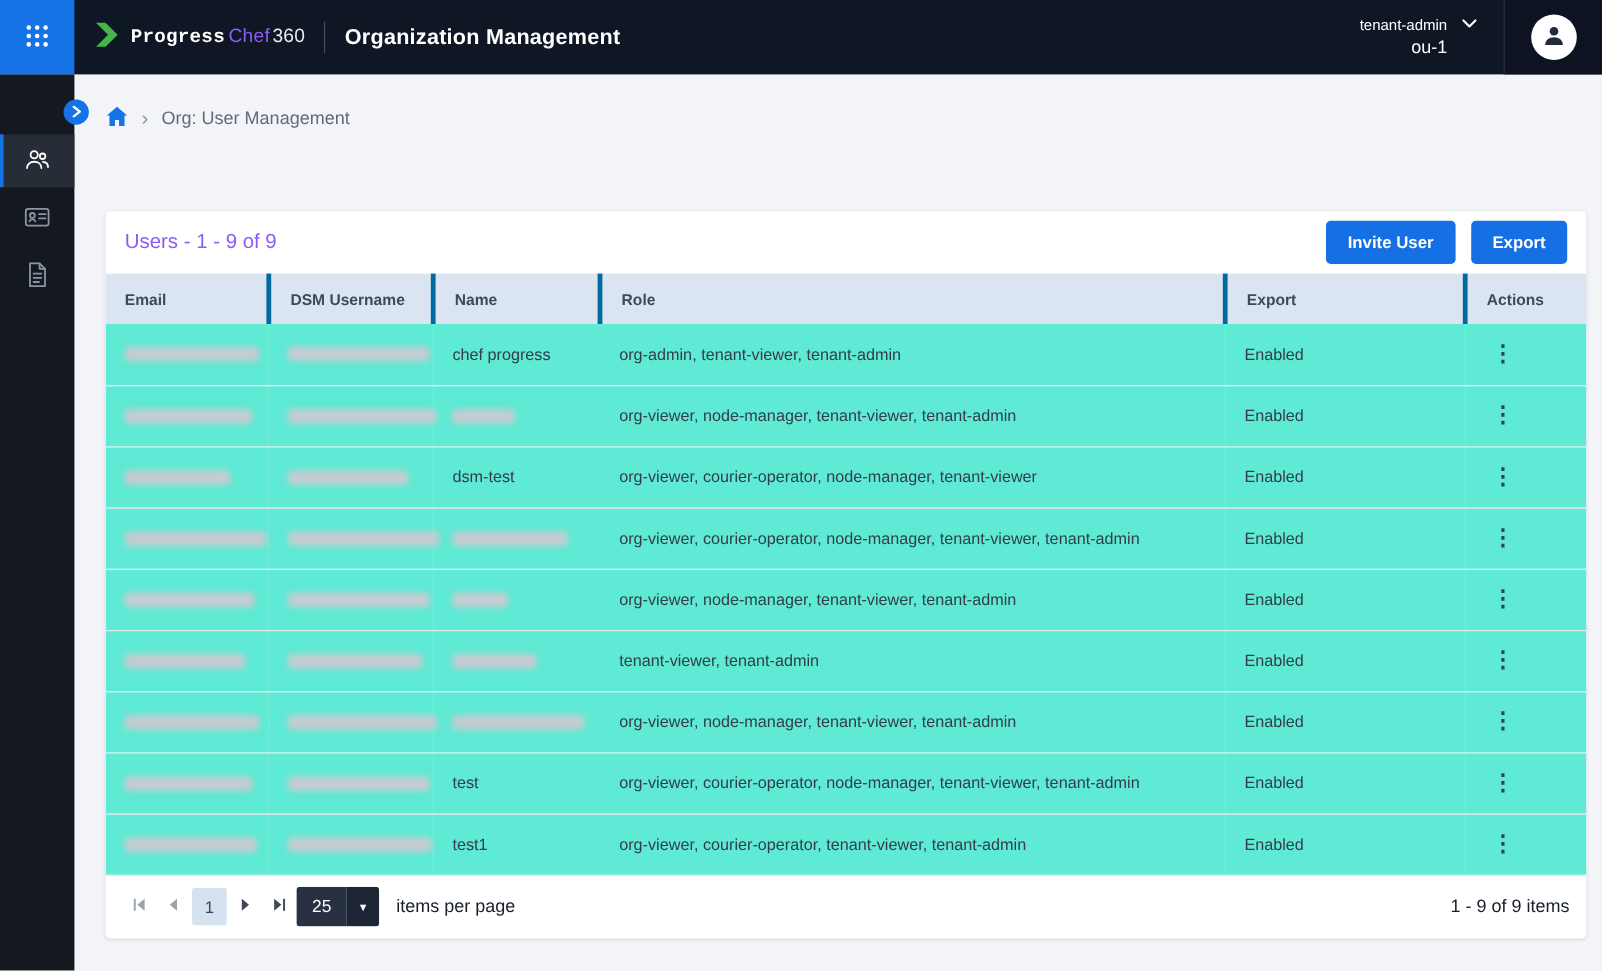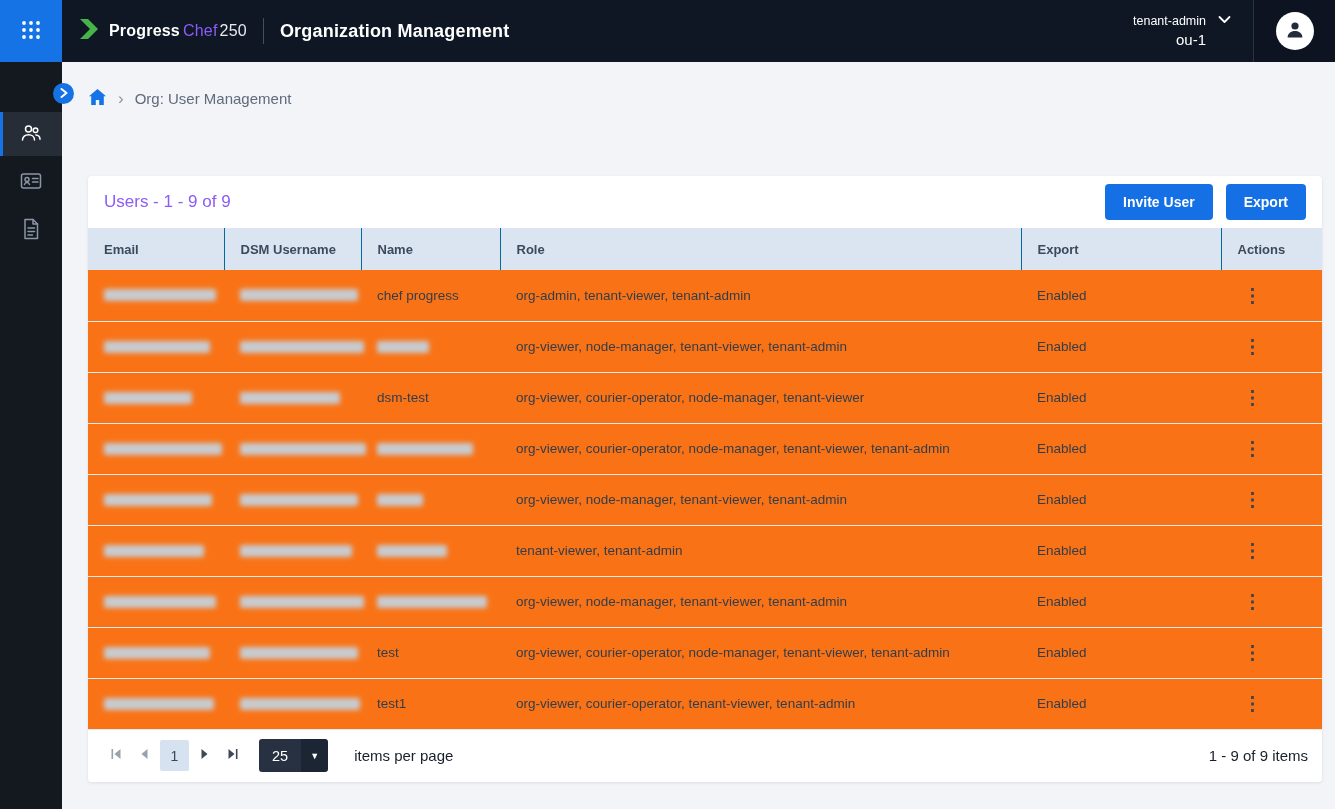--- a/index.html
+++ b/index.html
@@ -5,21 +5,21 @@
   * { box-sizing: border-box; margin: 0; padding: 0; }
   html,body { width:1335px; height:809px; }
   body { font-family:"Liberation Sans", sans-serif; background:#f2f4f8; }
   .app { position:relative; width:1335px; height:809px; overflow:hidden; background:#f2f4f8; }
 
   
   .topbar { position:absolute; top:0; left:0; right:0; height:62px; background:#0f1624; display:flex; align-items:center; color:#fff; z-index:10; }
   .app-launcher { width:62px; height:62px; background:#1673e6; display:flex; align-items:center; justify-content:center; border:none; cursor:pointer; flex:0 0 auto; }
   .brand { display:flex; align-items:center; gap:9px; margin-left:17px; }
   .brand-text { font-size:16px; white-space:nowrap; letter-spacing:.2px; }
-  .brand-primary { font-weight:bold; }
+  .brand-primary { font-weight:bold;font-family:Liberation Mono, monospace; }
   .brand-secondary { font-weight:normal; color:#8b5cf6; margin-left:3px; }
   .brand-suffix { font-weight:normal; color:#e8eaee; margin-left:2px; }
   .v-divider { width:1px; height:26px; background:#454e60; margin:0 16px; }
   .app-title { font-size:18px; font-weight:bold; letter-spacing:.2px; }
   .top-right { margin-left:auto; display:flex; align-items:center; height:100%; }
   .tenant-switcher { display:flex; align-items:flex-start; gap:12px; background:none; border:none; color:#fff; cursor:pointer; margin-right:22px; }
   .tenant-text { text-align:right; }
   .tenant-role { font-size:12.5px; line-height:18px; }
   .tenant-ou { font-size:15px; line-height:20px; }
   .avatar-section { width:82px; height:100%; border-left:1px solid #2a3242; background:#0d1320; display:flex; align-items:center; justify-content:center; cursor:pointer; }
@@ -39,35 +39,35 @@
 
   
   .card { position:absolute; left:88px; top:176px; width:1234px; background:#fff; border-radius:4px; box-shadow:0 1px 3px rgba(16,24,40,.10); overflow:hidden; }
   .card-header { height:52px; display:flex; align-items:center; padding:0 16px; }
   .card-title { font-size:17px; color:#8b5cf6; }
   .header-btns { margin-left:auto; display:flex; gap:13px; }
   .btn-primary { background:#1470e4; color:#fff; font-family:"Liberation Sans",sans-serif; font-size:14px; font-weight:bold; height:36px; padding:0 18px; border:none; border-radius:4px; cursor:pointer; }
 
   
   table { width:100%; border-collapse:collapse; table-layout:fixed; }
-  thead th { background:#dbe5f1; height:42px; font-size:13px; color:#3b4a5c; text-align:left; padding:0 16px; font-weight:bold; border-right:1px solid #0369a1; cursor:pointer; }
+  thead th { background:#dbe5f1; height:42px; font-size:13px; color:#3b4a5c; text-align:left; padding:0 16px; font-weight:bold; border-right:4px solid #0369a1; cursor:pointer; }
   thead th:last-child { border-right:none; }
-  tbody td { height:51px; border-bottom:1px solid #e7eaee; padding:0 16px; font-size:13.5px; color:#333d4a; vertical-align:middle; background:#f97316; }
+  tbody td { height:51px; border-bottom:1px solid #e7eaee; padding:0 16px; font-size:13.5px; color:#333d4a; vertical-align:middle; background:#5eead4; }
   .redacted { height:12px; border-radius:2px; background:#c7cbd1; filter:blur(2.5px); }
   .kebab-btn { background:none; border:none; cursor:pointer; padding:0 6px; }
   .kebab-glyph { font-size:19px; color:#39434f; font-weight:bold; line-height:1; }
 
   
   .card-footer { height:52px; display:flex; align-items:center; padding:0 14px; background:#fff; }
   .pg-btn { width:28px; height:30px; display:flex; align-items:center; justify-content:center; background:none; border:none; cursor:pointer; }
   .page-num { width:29px; height:31px; background:#d7e2f0; color:#3c4654; display:flex; align-items:center; justify-content:center; font-size:14px; border:none; border-radius:2px; margin:0 2px; cursor:pointer; }
-  .page-size { display:flex; height:33px; margin-left:12px; border-radius:3px; overflow:hidden; border:none; cursor:pointer; padding:0; background:none; }
+  .page-size { display:flex; height:33px; border-radius:3px; overflow:hidden; border:none; cursor:pointer; padding:0; background:none; }
   .ps-value { background:#273142; color:#fff; display:flex; align-items:center; padding:0 13px; font-size:14.5px; }
   .ps-caret { background:#1b2534; color:#fff; width:27px; display:flex; align-items:center; justify-content:center; font-size:9px; }
-  .items-label { margin-left:26px; font-size:15px; color:#18202b; }
+  .items-label { margin-left:14px; font-size:15px; color:#18202b; }
   .range-label { margin-left:auto; font-size:15px; color:#18202b; }
 </style>
 </head>
 <body>
 
 <div class="app">
 
   <header class="topbar">
     <button class="app-launcher">
       <span>
@@ -86,21 +86,21 @@
           </svg>
       </span>
     </button>
 
     <div class="brand">
       <span>
         <svg width="21" height="22" viewBox="0 0 21 22">
           <polygon points="1,1 9,1 19,11 9,21 1,21 11,11" fill="#47b449"></polygon>
         </svg>
       </span>
-      <span class="brand-text"><span class="brand-primary">Progress</span><span class="brand-secondary">Chef</span><span class="brand-suffix">250</span></span>
+      <span class="brand-text"><span class="brand-primary">Progress</span><span class="brand-secondary">Chef</span><span class="brand-suffix">360</span></span>
     </div>
 
     <div class="v-divider"></div>
     <div class="app-title">Organization Management</div>
 
     <div class="top-right">
       <button class="tenant-switcher">
         <span class="tenant-text">
           <div class="tenant-role">tenant-admin</div>
           <div class="tenant-ou">ou-1</div>

